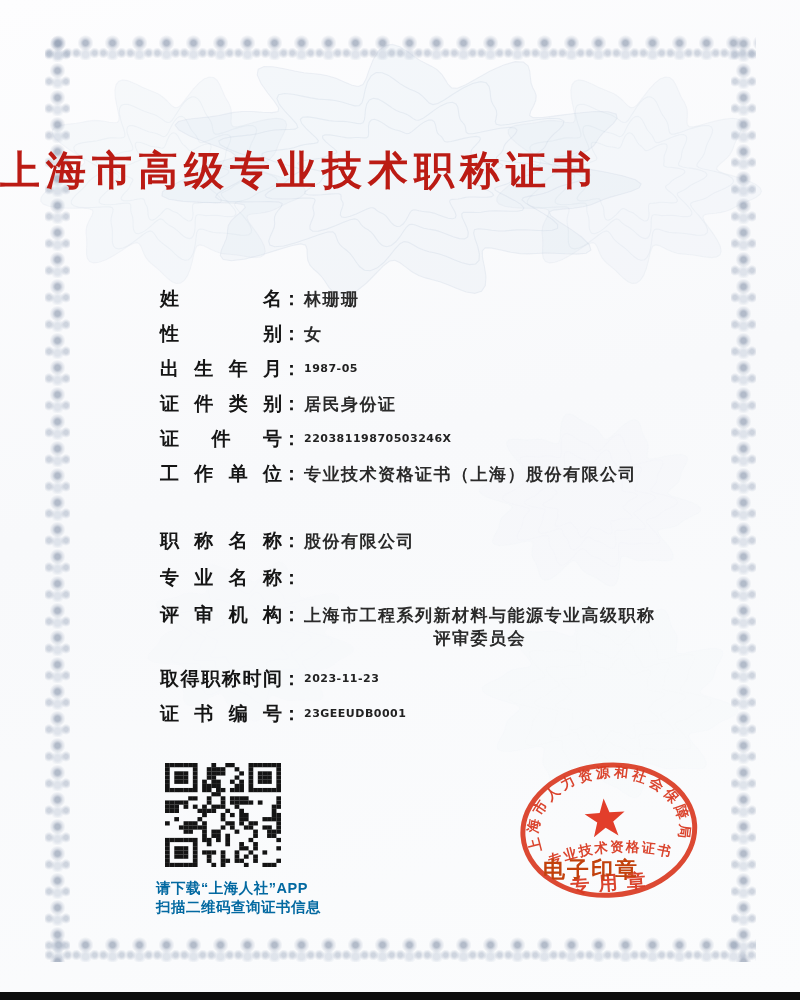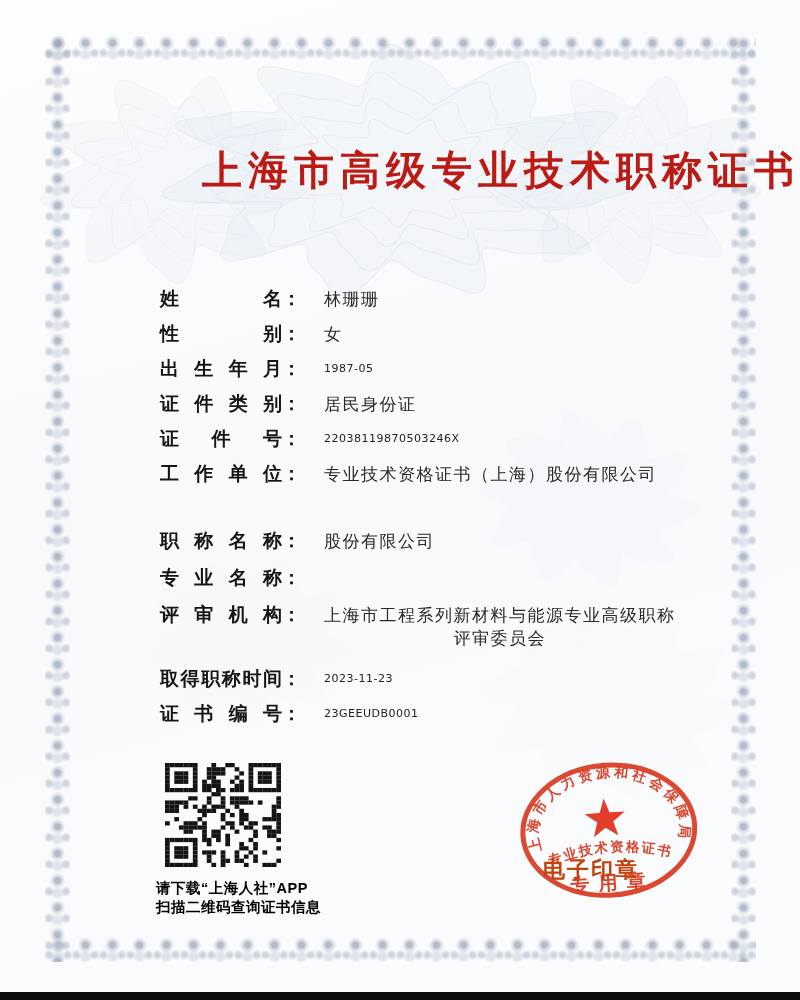--- a/index.html
+++ b/index.html
@@ -22,41 +22,41 @@
   #btop   {left:45px;top:35px;width:711px;height:25px;}
   #bbottom{left:45px;top:937px;width:711px;height:25px;}
   #bleft  {left:45px;top:35px;width:25px;height:927px;}
   #bright {left:731px;top:35px;width:25px;height:927px;}
 
   
   #watermark{position:absolute;left:0;top:0;width:800px;height:1000px;pointer-events:none;}
 
   
   .title{
-    position:absolute;left:0;top:143px;width:800px;text-align:right;
+    position:absolute;left:0;top:143px;width:800px;text-align:left;
     font-size:40px;font-weight:700;letter-spacing:6px;color:#bb1b14;
   }
 
   
   .group{position:absolute;left:160px;width:560px;}
   #g1{top:286px;} #g2{top:528px;} #g3{top:666px;}
   .row{display:flex;align-items:flex-start;line-height:26px;margin-bottom:9px;}
   #g2 .row{margin-bottom:11px;}
   .jlabel{display:inline-flex;justify-content:space-between;width:122px;
     font-size:19px;font-weight:700;color:#151515;}
   .colon{font-size:19px;font-weight:700;color:#151515;width:14px;}
-  .val{margin-left:28px;font-size:17px;color:#2a2a2a;letter-spacing:1.5px;
-    font-family:"DejaVu Serif",serif;}
+  .val{margin-left:8px;font-size:17px;color:#2a2a2a;letter-spacing:1.5px;
+    font-family:"DejaVu Serif",serif;font-weight:bold;}
   .val.num{font-family:"DejaVu Sans",sans-serif;font-size:11px;letter-spacing:.5px;color:#222;}
   .val.pre{white-space:pre-line;line-height:23px;max-width:380px;padding-top:2px;text-align:center;}
 
   
   #qr{position:absolute;left:165px;top:763px;width:116px;height:104px;}
   .qr-caption{position:absolute;left:156px;top:879px;font-size:14.5px;font-weight:700;
-    color:#000000;line-height:19px;letter-spacing:.5px;}
+    color:#0369a1;line-height:19px;letter-spacing:.5px;}
 
   
   #seal{position:absolute;left:516px;top:758px;width:190px;height:150px;transform:rotate(-4deg);}
   .seal-overlay{position:absolute;left:543px;top:855px;font-size:22px;font-weight:700;
     letter-spacing:2px;color:#c2410c;}
 
   
   #scanbar{position:absolute;left:0;bottom:0;width:800px;height:8px;background:#0d0d0d;}
 </style>
 </head>

